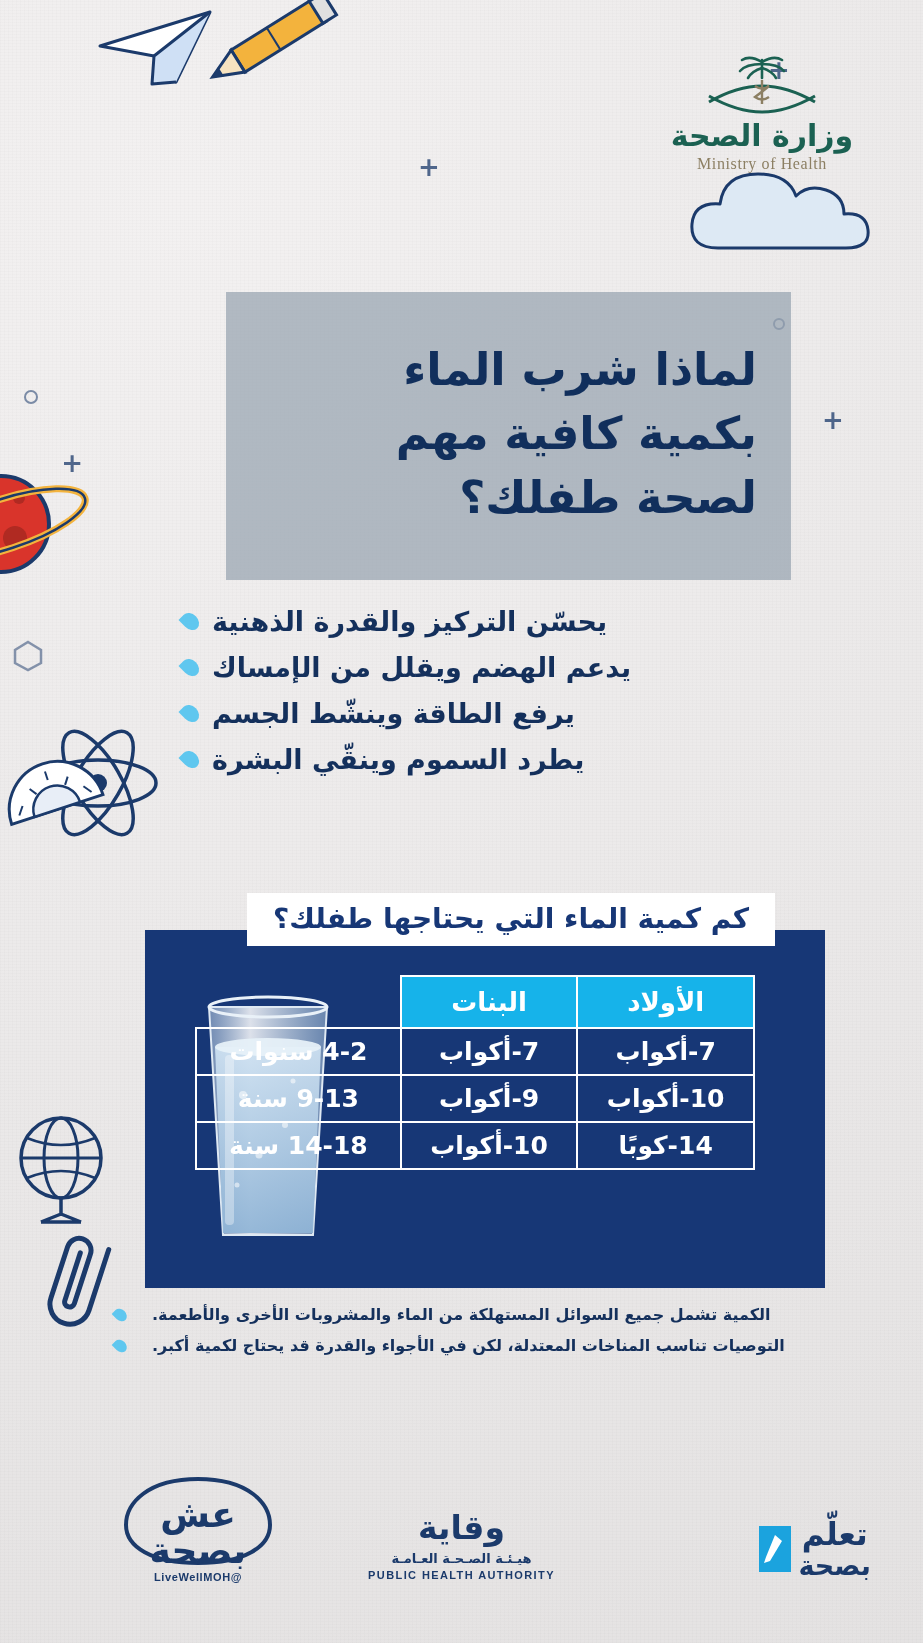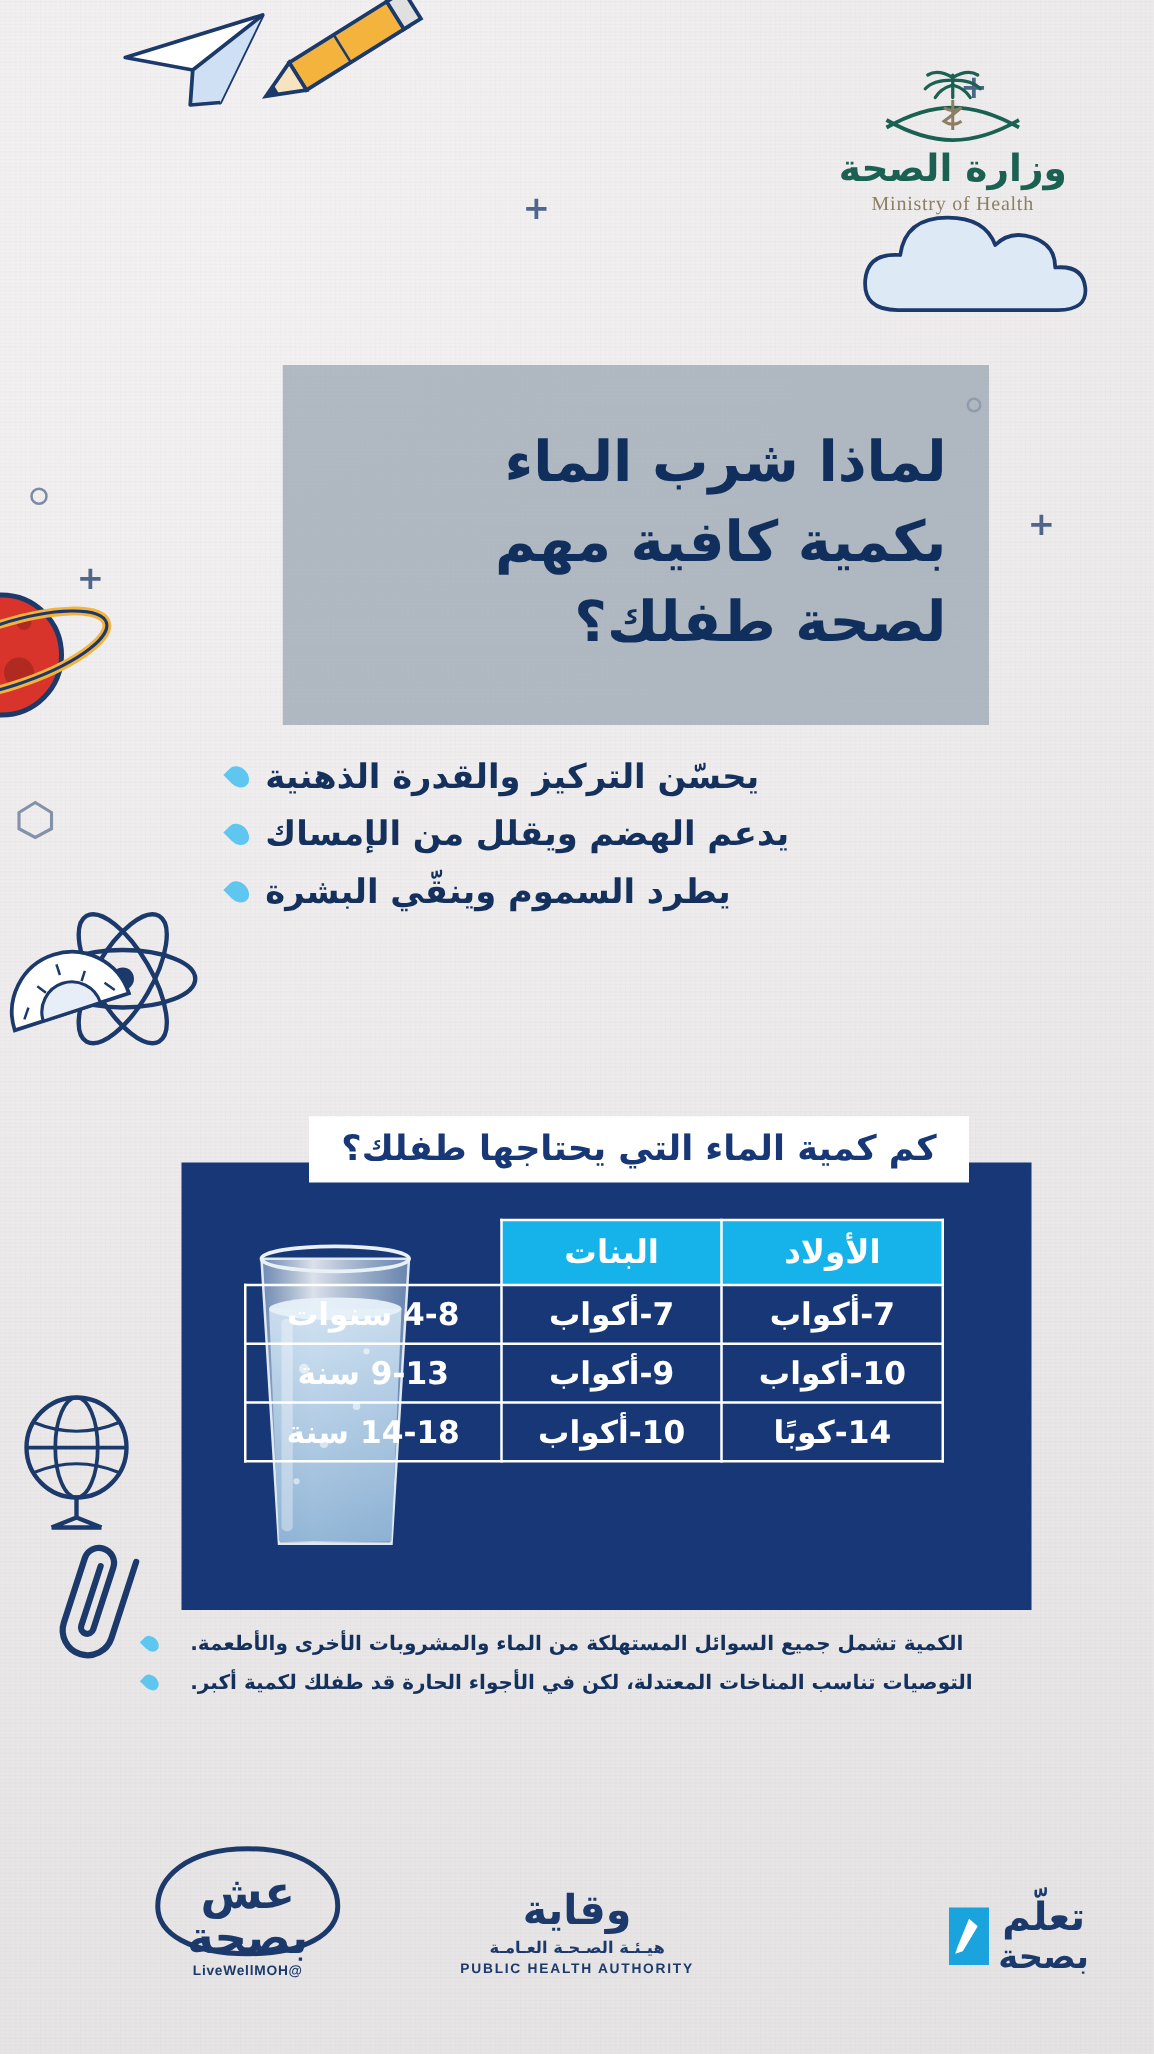--- a/index.html
+++ b/index.html
@@ -245,20 +245,24 @@
   </div>
 
   <div class="benefits">
     <div class="benefit">
       <span class="drop"></span>
       <span class="txt">يحسّن التركيز والقدرة الذهنية</span>
     </div>
     <div class="benefit">
       <span class="drop"></span>
       <span class="txt">يدعم الهضم ويقلل من الإمساك</span>
+    </div>
+    <div class="benefit">
+      <span class="drop"></span>
+      <span class="txt">يرفع الطاقة وينشّط الجسم</span>
     </div>
     <div class="benefit">
       <span class="drop"></span>
       <span class="txt">يطرد السموم وينقّي البشرة</span>
     </div>
   </div>
 
   <div class="card"></div>
   <div class="card-title">كم كمية الماء التي يحتاجها طفلك؟</div>
 
@@ -295,21 +299,21 @@
       <tr>
         <th>الأولاد</th>
         <th>البنات</th>
         <th class="blank"></th>
       </tr>
     </thead>
     <tbody>
       <tr>
         <td>7-أكواب</td>
         <td>7-أكواب</td>
-        <td>4-8 سنوات</td>
+        <td>4-2 سنوات</td>
       </tr>
       <tr>
         <td>10-أكواب</td>
         <td>9-أكواب</td>
         <td>9-13 سنة</td>
       </tr>
       <tr>
         <td>14-كوبًا</td>
         <td>10-أكواب</td>
         <td>14-18 سنة</td>
@@ -317,21 +321,21 @@
     </tbody>
   </table>
 
   <div class="notes">
     <div class="note">
       <span class="drop"></span>
       <span class="txt">الكمية تشمل جميع السوائل المستهلكة من الماء والمشروبات الأخرى والأطعمة.</span>
     </div>
     <div class="note">
       <span class="drop"></span>
-      <span class="txt">التوصيات تناسب المناخات المعتدلة، لكن في الأجواء الحارة قد طفلك لكمية أكبر.</span>
+      <span class="txt">التوصيات تناسب المناخات المعتدلة، لكن في الأجواء والقدرة قد يحتاج لكمية أكبر.</span>
     </div>
   </div>
 
   <div class="foot">
 
     <div class="foot-left">
       <div style="display:flex; align-items:center; gap:6px; justify-content:center;">
         <div>
           <div class="taallam-ar">تعلّم</div>
           <div class="taallam-sub">بصحة</div>

